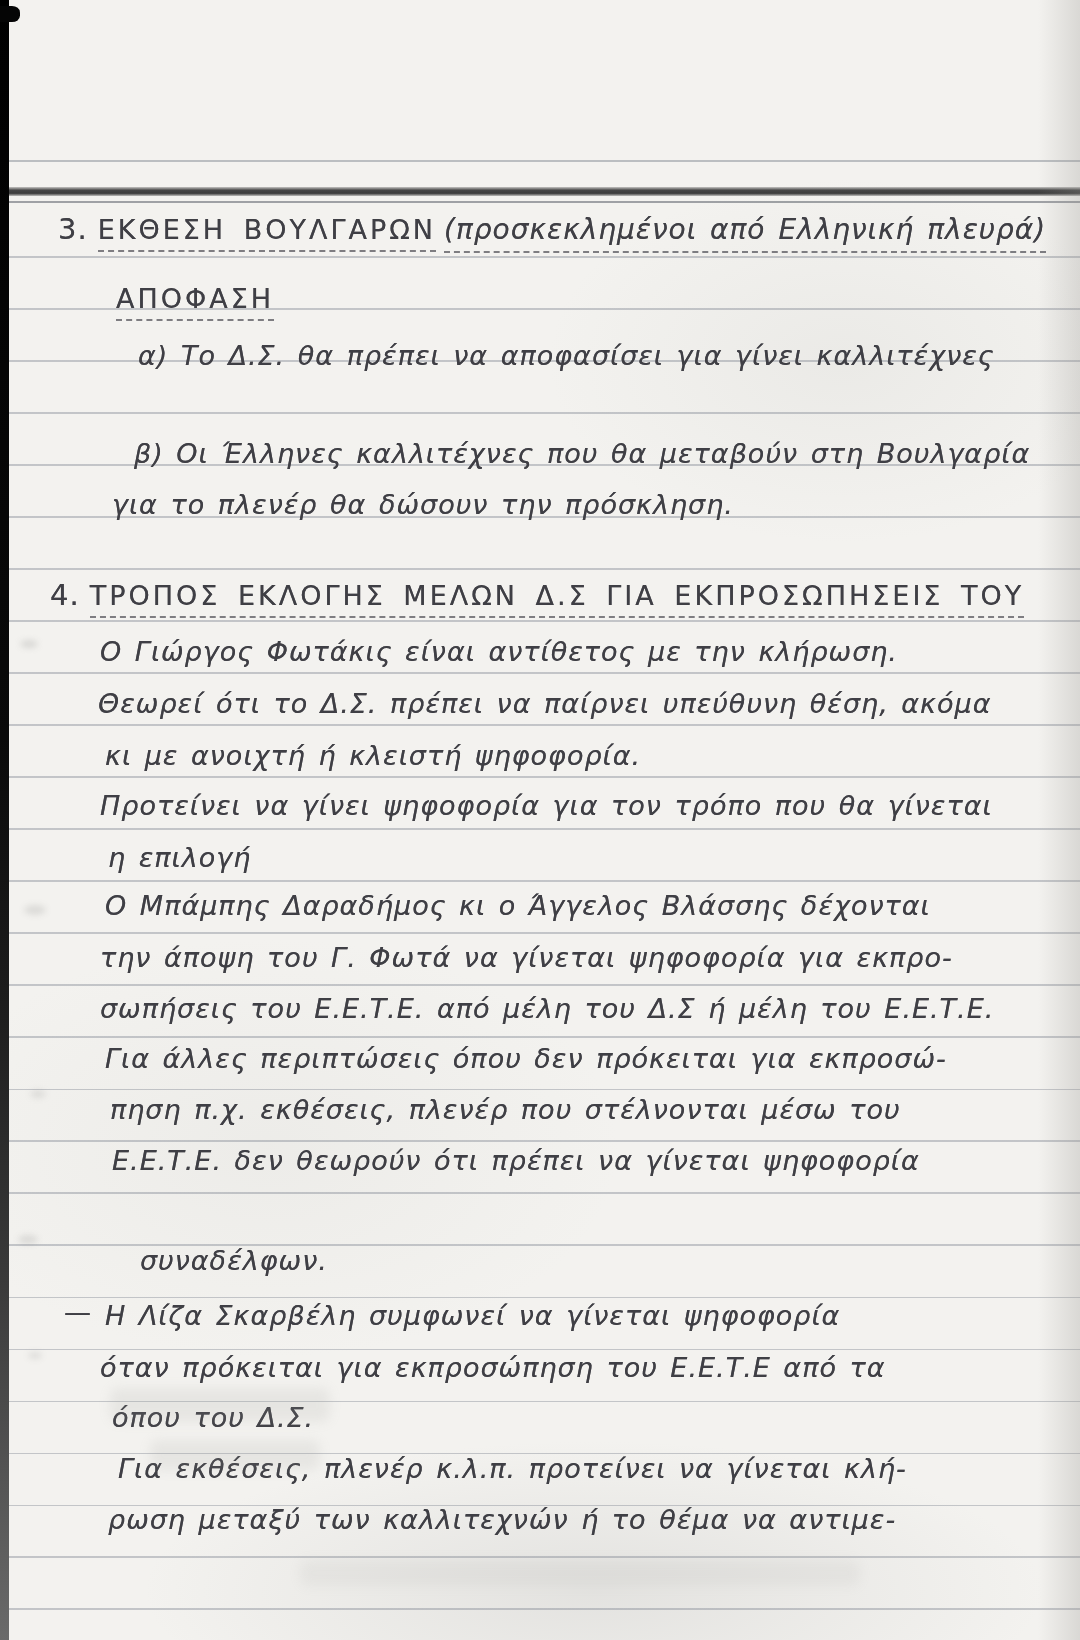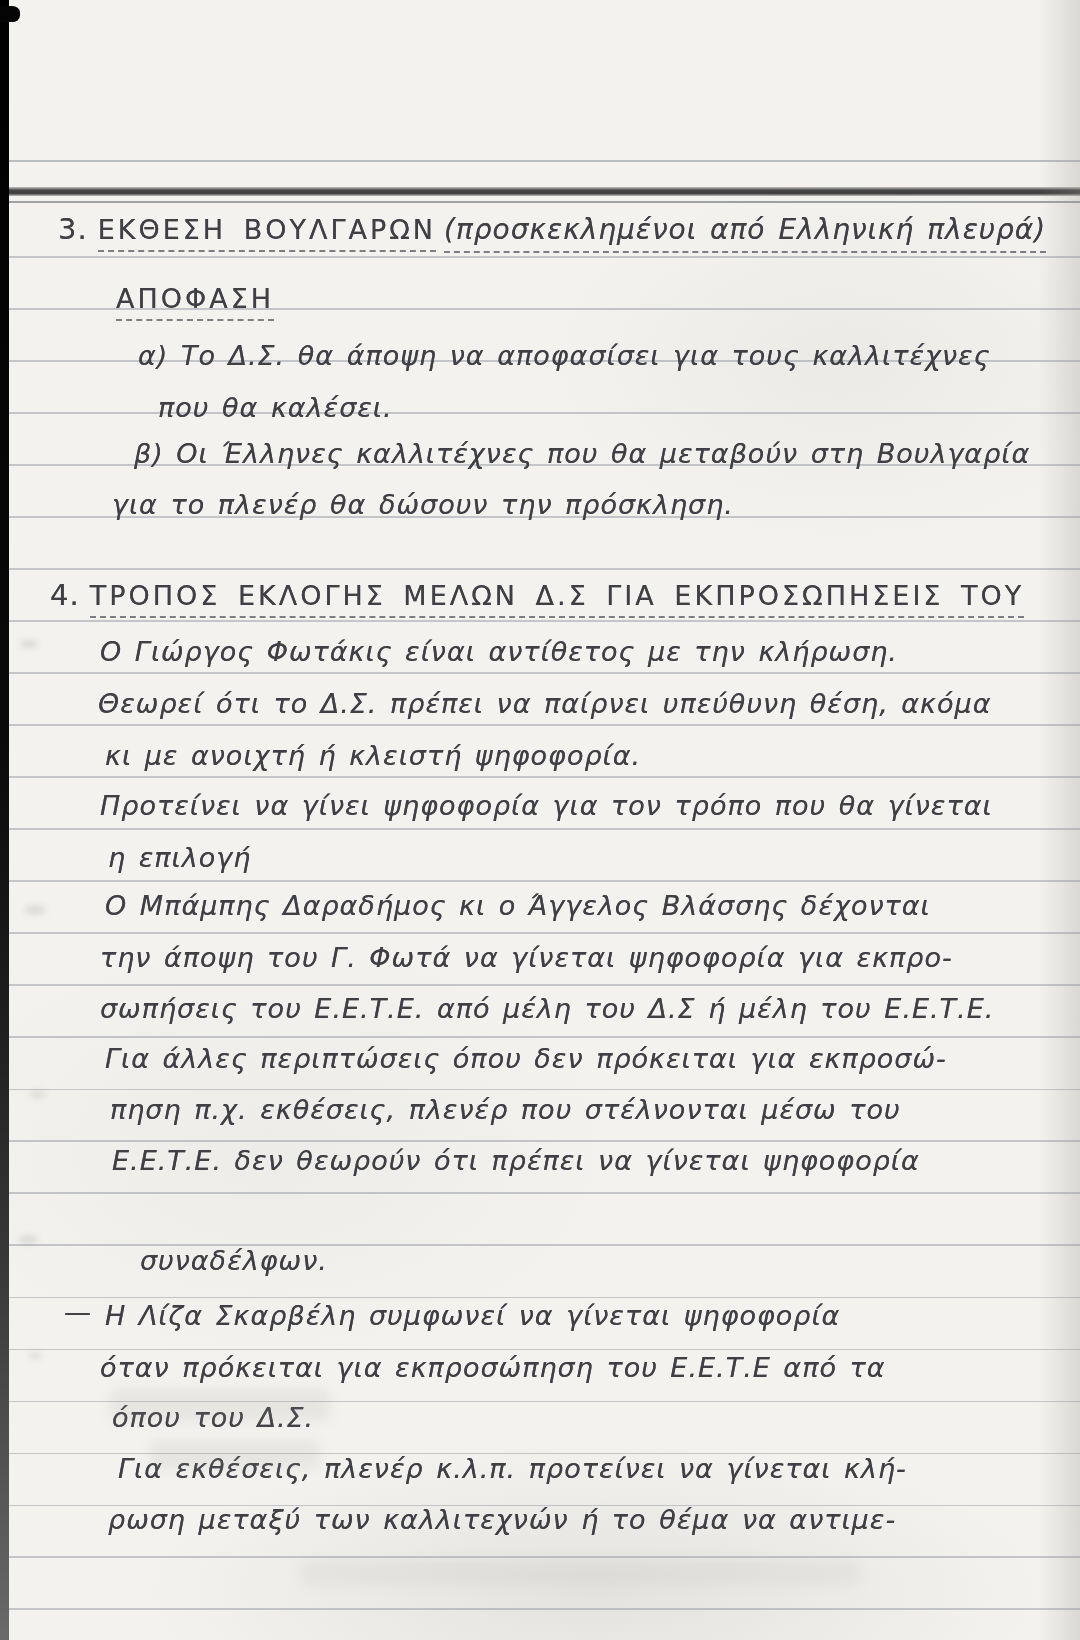--- a/index.html
+++ b/index.html
@@ -80,22 +80,21 @@
   <div class="left-strip"></div>
   <div class="corner-nub"></div>
   <div class="right-shade"></div>
 
   <div class="ln" style="top:212px;left:58px">
     <span class="num">3.</span><span class="caps u">ΕΚΘΕΣΗ ΒΟΥΛΓΑΡΩΝ</span><span class="paren u">(προσκεκλημένοι από Ελληνική πλευρά)</span>
   </div>
 
   <div class="ln caps u" style="top:283px;left:116px">ΑΠΟΦΑΣΗ</div>
 
-  <div class="ln" style="top:340px;left:138px">α) Το Δ.Σ. θα άποψη να αποφασίσει για τους καλλιτέχνες</div>
-  <div class="ln" style="top:392px;left:158px">που θα καλέσει.</div>
+  <div class="ln" style="top:340px;left:138px">α) Το Δ.Σ. θα πρέπει να αποφασίσει για γίνει καλλιτέχνες</div>
   <div class="ln" style="top:438px;left:134px">β) Οι Έλληνες καλλιτέχνες που θα μεταβούν στη Βουλγαρία</div>
   <div class="ln" style="top:489px;left:112px">για το πλενέρ θα δώσουν την πρόσκληση.</div>
 
   <div class="ln" style="top:578px;left:50px">
     <span class="num">4.</span><span class="caps u">ΤΡΟΠΟΣ ΕΚΛΟΓΗΣ ΜΕΛΩΝ Δ.Σ ΓΙΑ ΕΚΠΡΟΣΩΠΗΣΕΙΣ ΤΟΥ</span>
   </div>
 
   <div class="ln" style="top:636px;left:100px">Ο Γιώργος Φωτάκις είναι αντίθετος με την κλήρωση.</div>
   <div class="ln" style="top:688px;left:98px">Θεωρεί ότι το Δ.Σ. πρέπει να παίρνει υπεύθυνη θέση, ακόμα</div>
   <div class="ln" style="top:740px;left:105px">κι με ανοιχτή ή κλειστή ψηφοφορία.</div>

